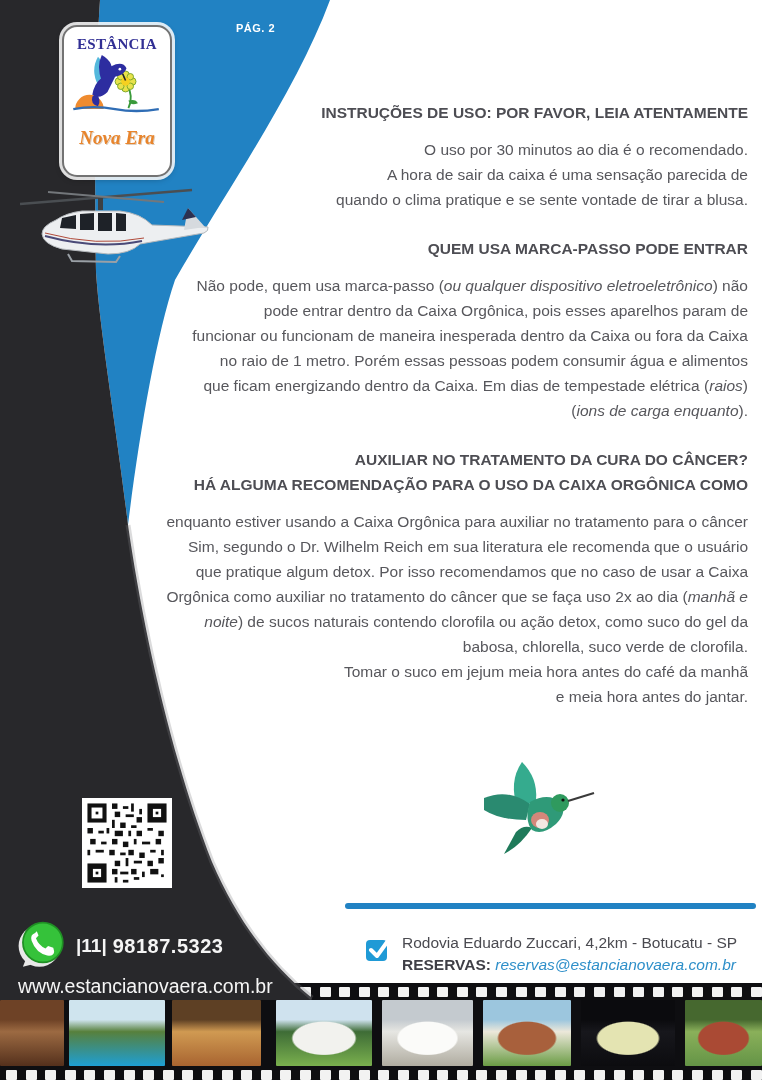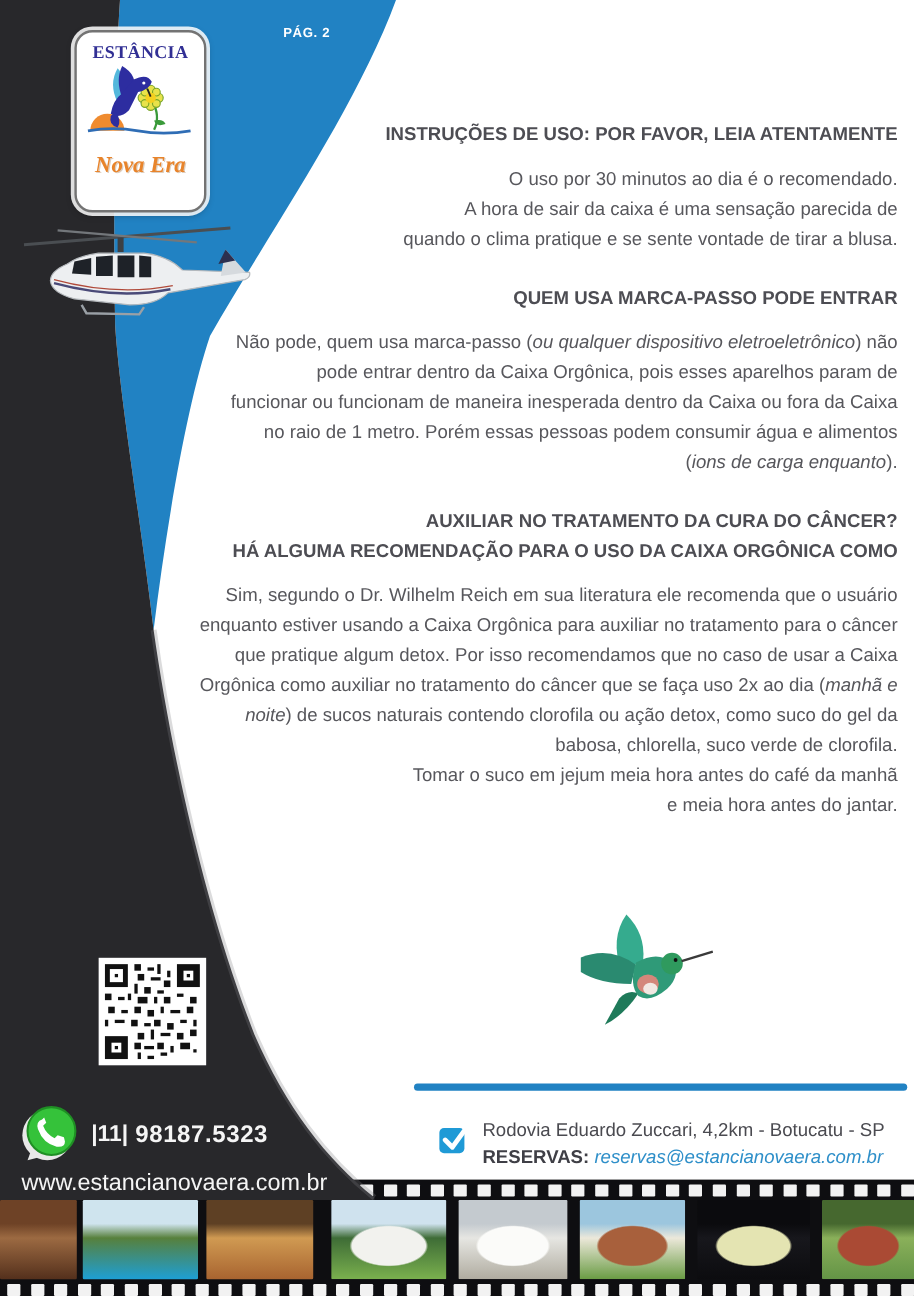--- a/index.html
+++ b/index.html
@@ -210,29 +210,30 @@
         <div><span>quando o clima pratique e se sente vontade de tirar a blusa.</span></div>
       </div>
       <div class="sec-heading">
         <div>QUEM USA MARCA-PASSO PODE ENTRAR</div>
       </div>
       <div class="sec-para">
         <div><span>Não pode, quem usa marca-passo (</span><i>ou qualquer dispositivo eletroeletrônico</i><span>) não</span></div>
         <div><span>pode entrar dentro da Caixa Orgônica, pois esses aparelhos param de</span></div>
         <div><span>funcionar ou funcionam de maneira inesperada dentro da Caixa ou fora da Caixa</span></div>
         <div><span>no raio de 1 metro. Porém essas pessoas podem consumir água e alimentos</span></div>
+        <div><span>que ficam energizando dentro da Caixa. Em dias de tempestade elétrica (</span><i>raios</i><span>)</span></div>
         <div><span>(</span><i>ions de carga enquanto</i><span>).</span></div>
       </div>
       <div class="sec-heading">
         <div>AUXILIAR NO TRATAMENTO DA CURA DO CÂNCER?</div>
         <div>HÁ ALGUMA RECOMENDAÇÃO PARA O USO DA CAIXA ORGÔNICA COMO</div>
       </div>
       <div class="sec-para">
+        <div><span>enquanto estiver usando a Caixa Orgônica para auxiliar no tratamento para o câncer</span></div>
         <div><span>Sim, segundo o Dr. Wilhelm Reich em sua literatura ele recomenda que o usuário</span></div>
-        <div><span>enquanto estiver usando a Caixa Orgônica para auxiliar no tratamento para o câncer</span></div>
         <div><span>que pratique algum detox. Por isso recomendamos que no caso de usar a Caixa</span></div>
         <div><span>Orgônica como auxiliar no tratamento do câncer que se faça uso 2x ao dia (</span><i>manhã e</i></div>
         <div><i>noite</i><span>) de sucos naturais contendo clorofila ou ação detox, como suco do gel da</span></div>
         <div><span>babosa, chlorella, suco verde de clorofila.</span></div>
         <div><span>Tomar o suco em jejum meia hora antes do café da manhã</span></div>
         <div><span>e meia hora antes do jantar.</span></div>
       </div>
     </div>
 
   <svg class="hummingbird" width="120" height="105" viewBox="0 0 120 105">

